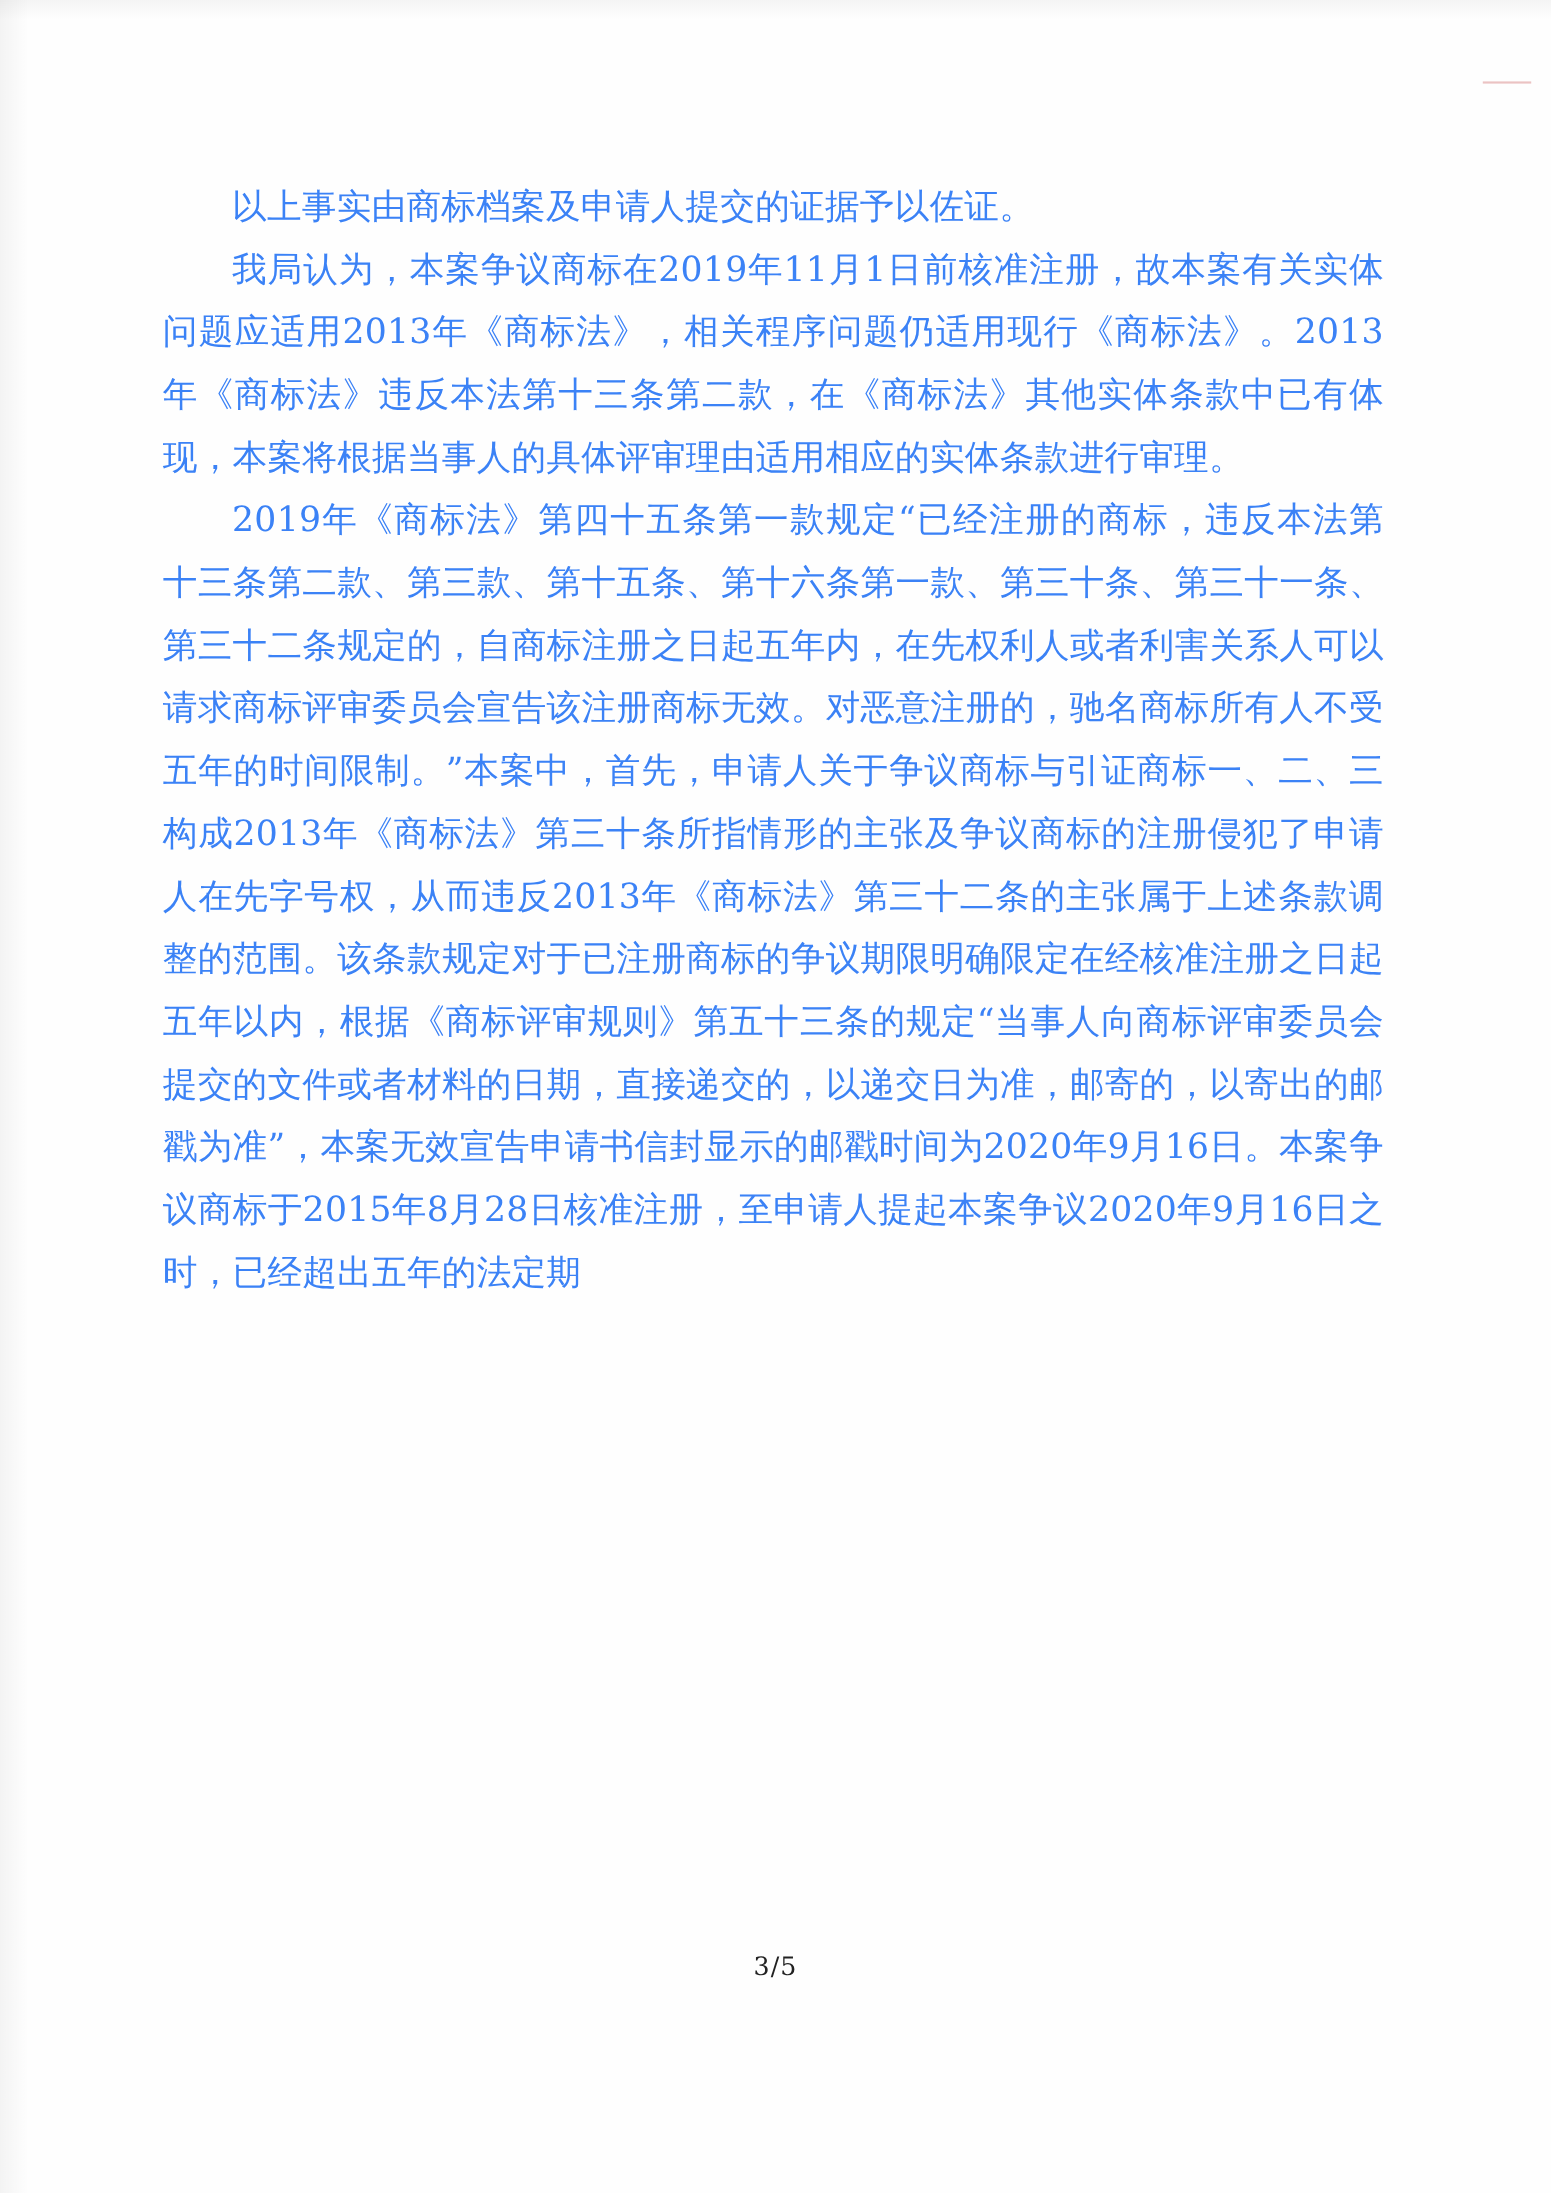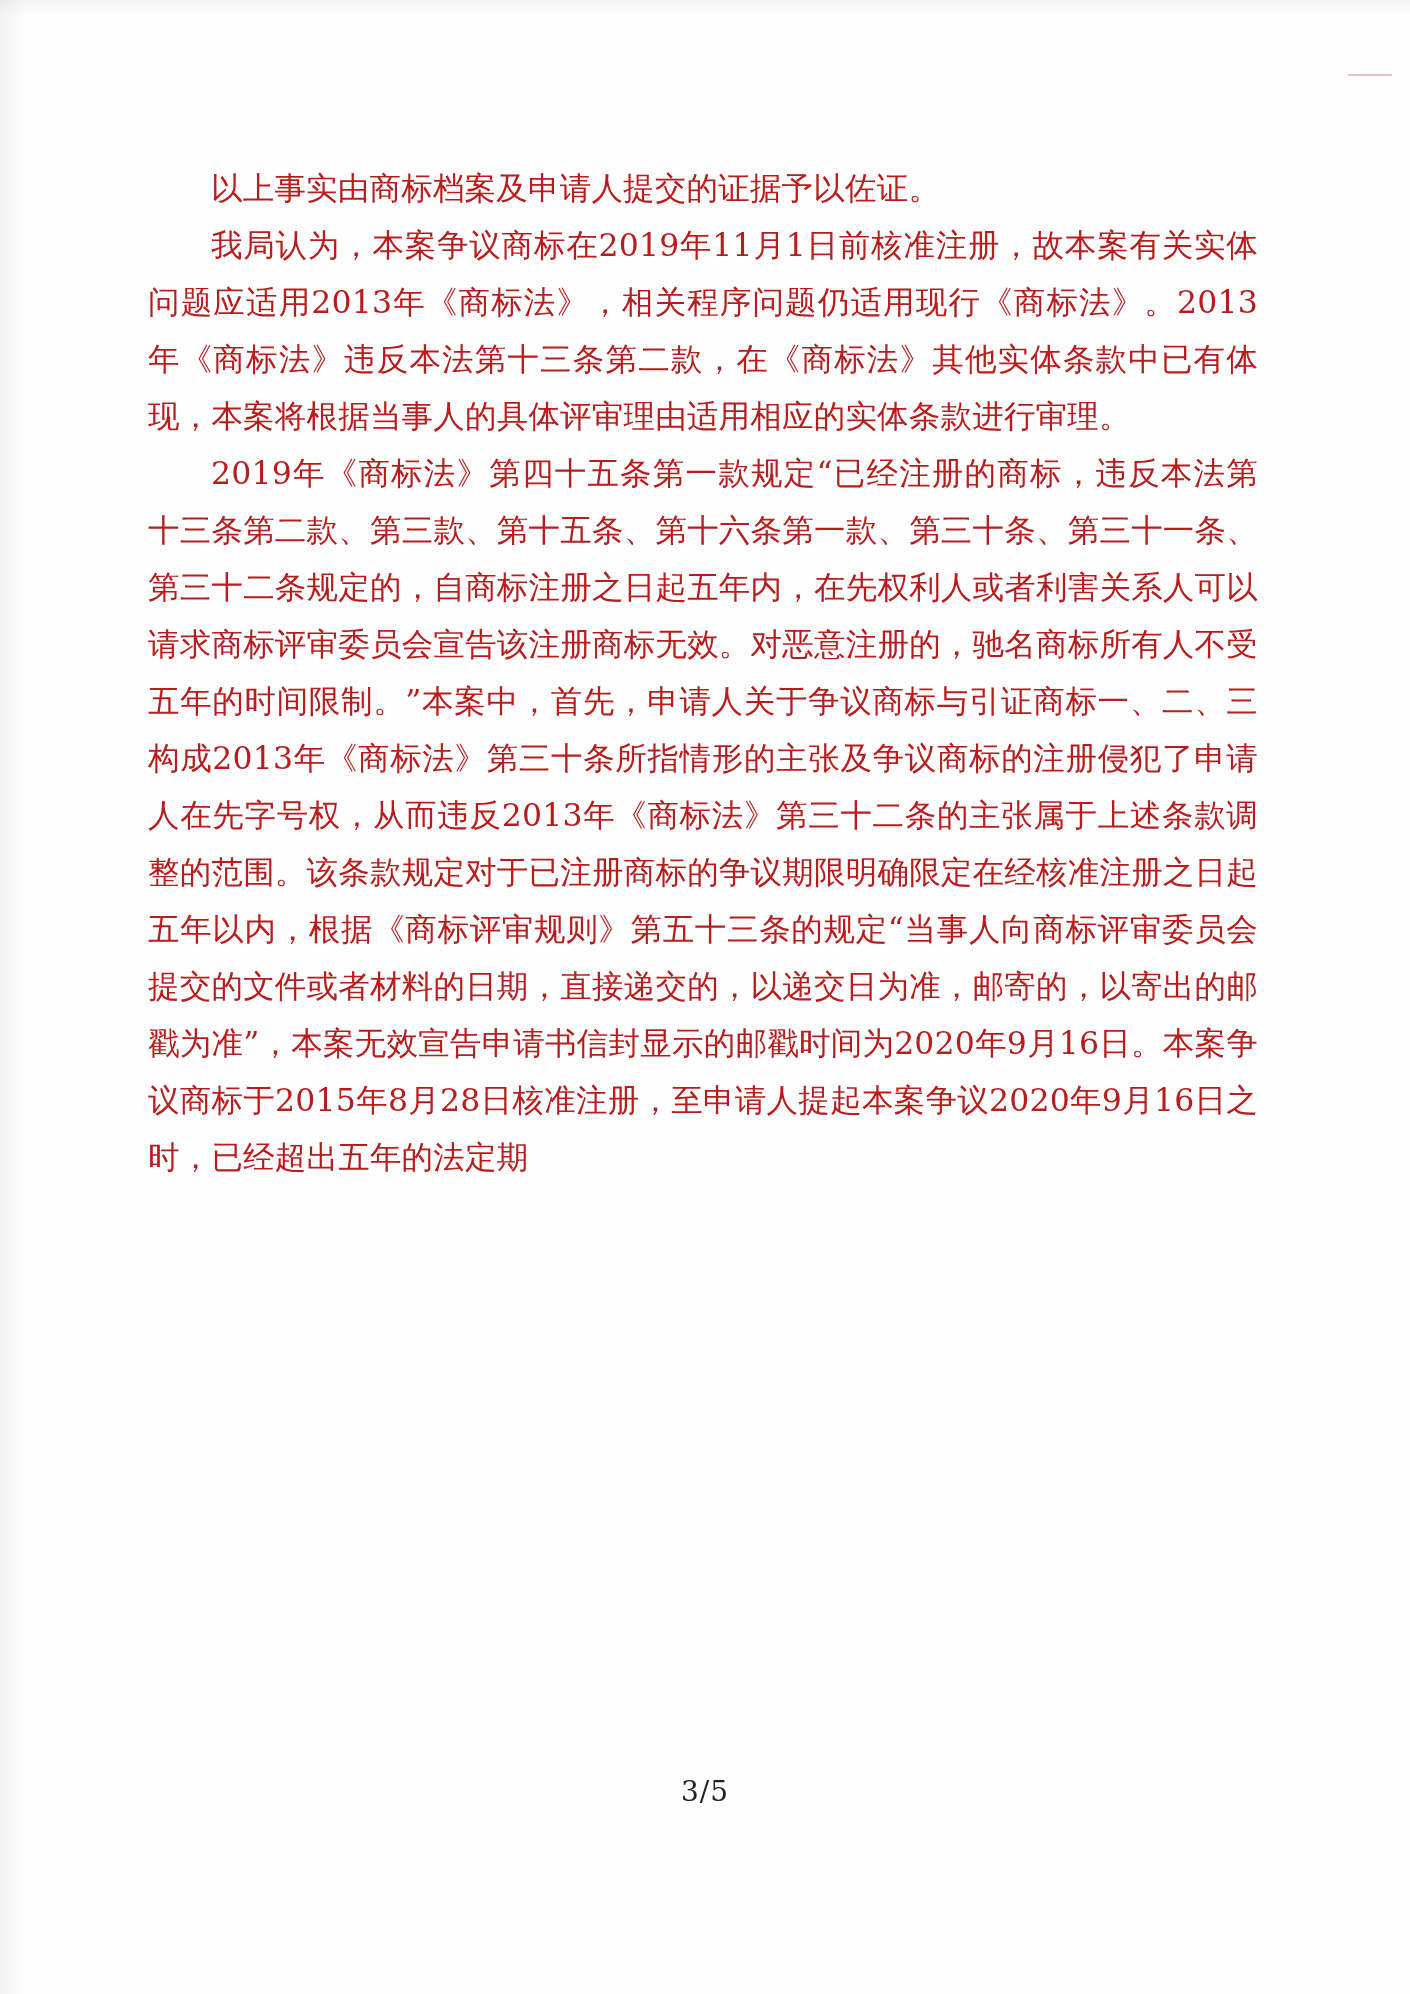--- a/index.html
+++ b/index.html
@@ -29,35 +29,35 @@
     top: 160px;
     width: 1110px;
   }
   .para {
     font-size: 31.5px;
     line-height: 57px;
     text-align: justify;
     text-justify: inter-ideograph;
     margin: 0 0 0 0;
     letter-spacing: 0.2px;
-    color: #b91c1c;
+    color: #3b82f6;
   }
   .para + .para {
     margin-top: 0px;
   }
   .indent {
     text-indent: 2em;
   }
   .page-number {
     position: absolute;
     left: 0;
     right: 0;
     top: 1775px;
     text-align: center;
-    font-size: 28px;
+    font-size: 23px;
     font-family: "DejaVu Serif", "Liberation Serif", serif;
     color: #222;
     letter-spacing: 1px;
   }
   .stray-mark {
     position: absolute;
     top: 74px;
     right: 18px;
     width: 44px;
     height: 2px;

